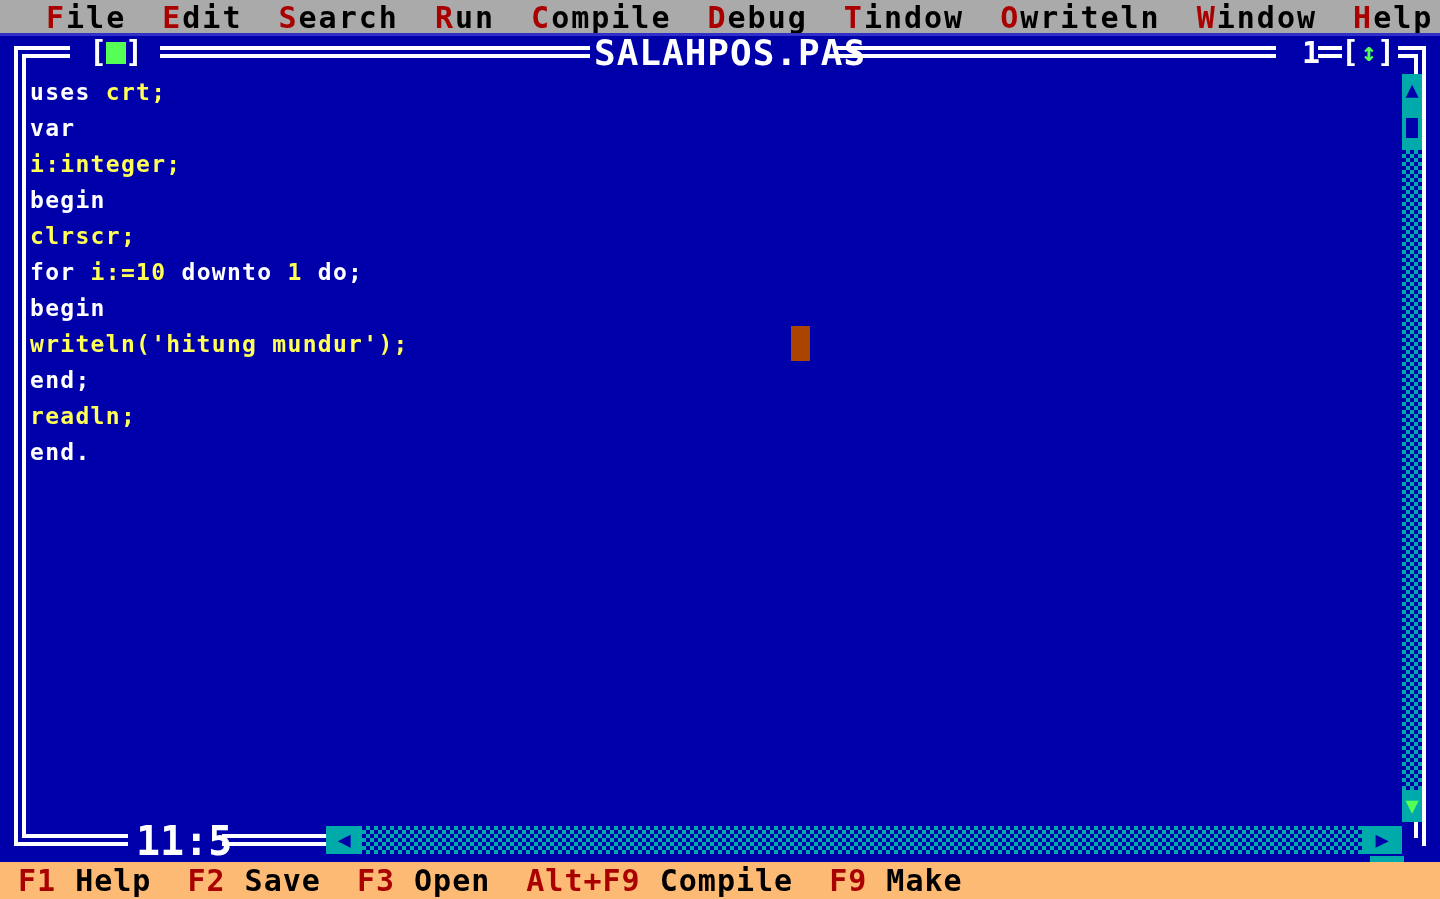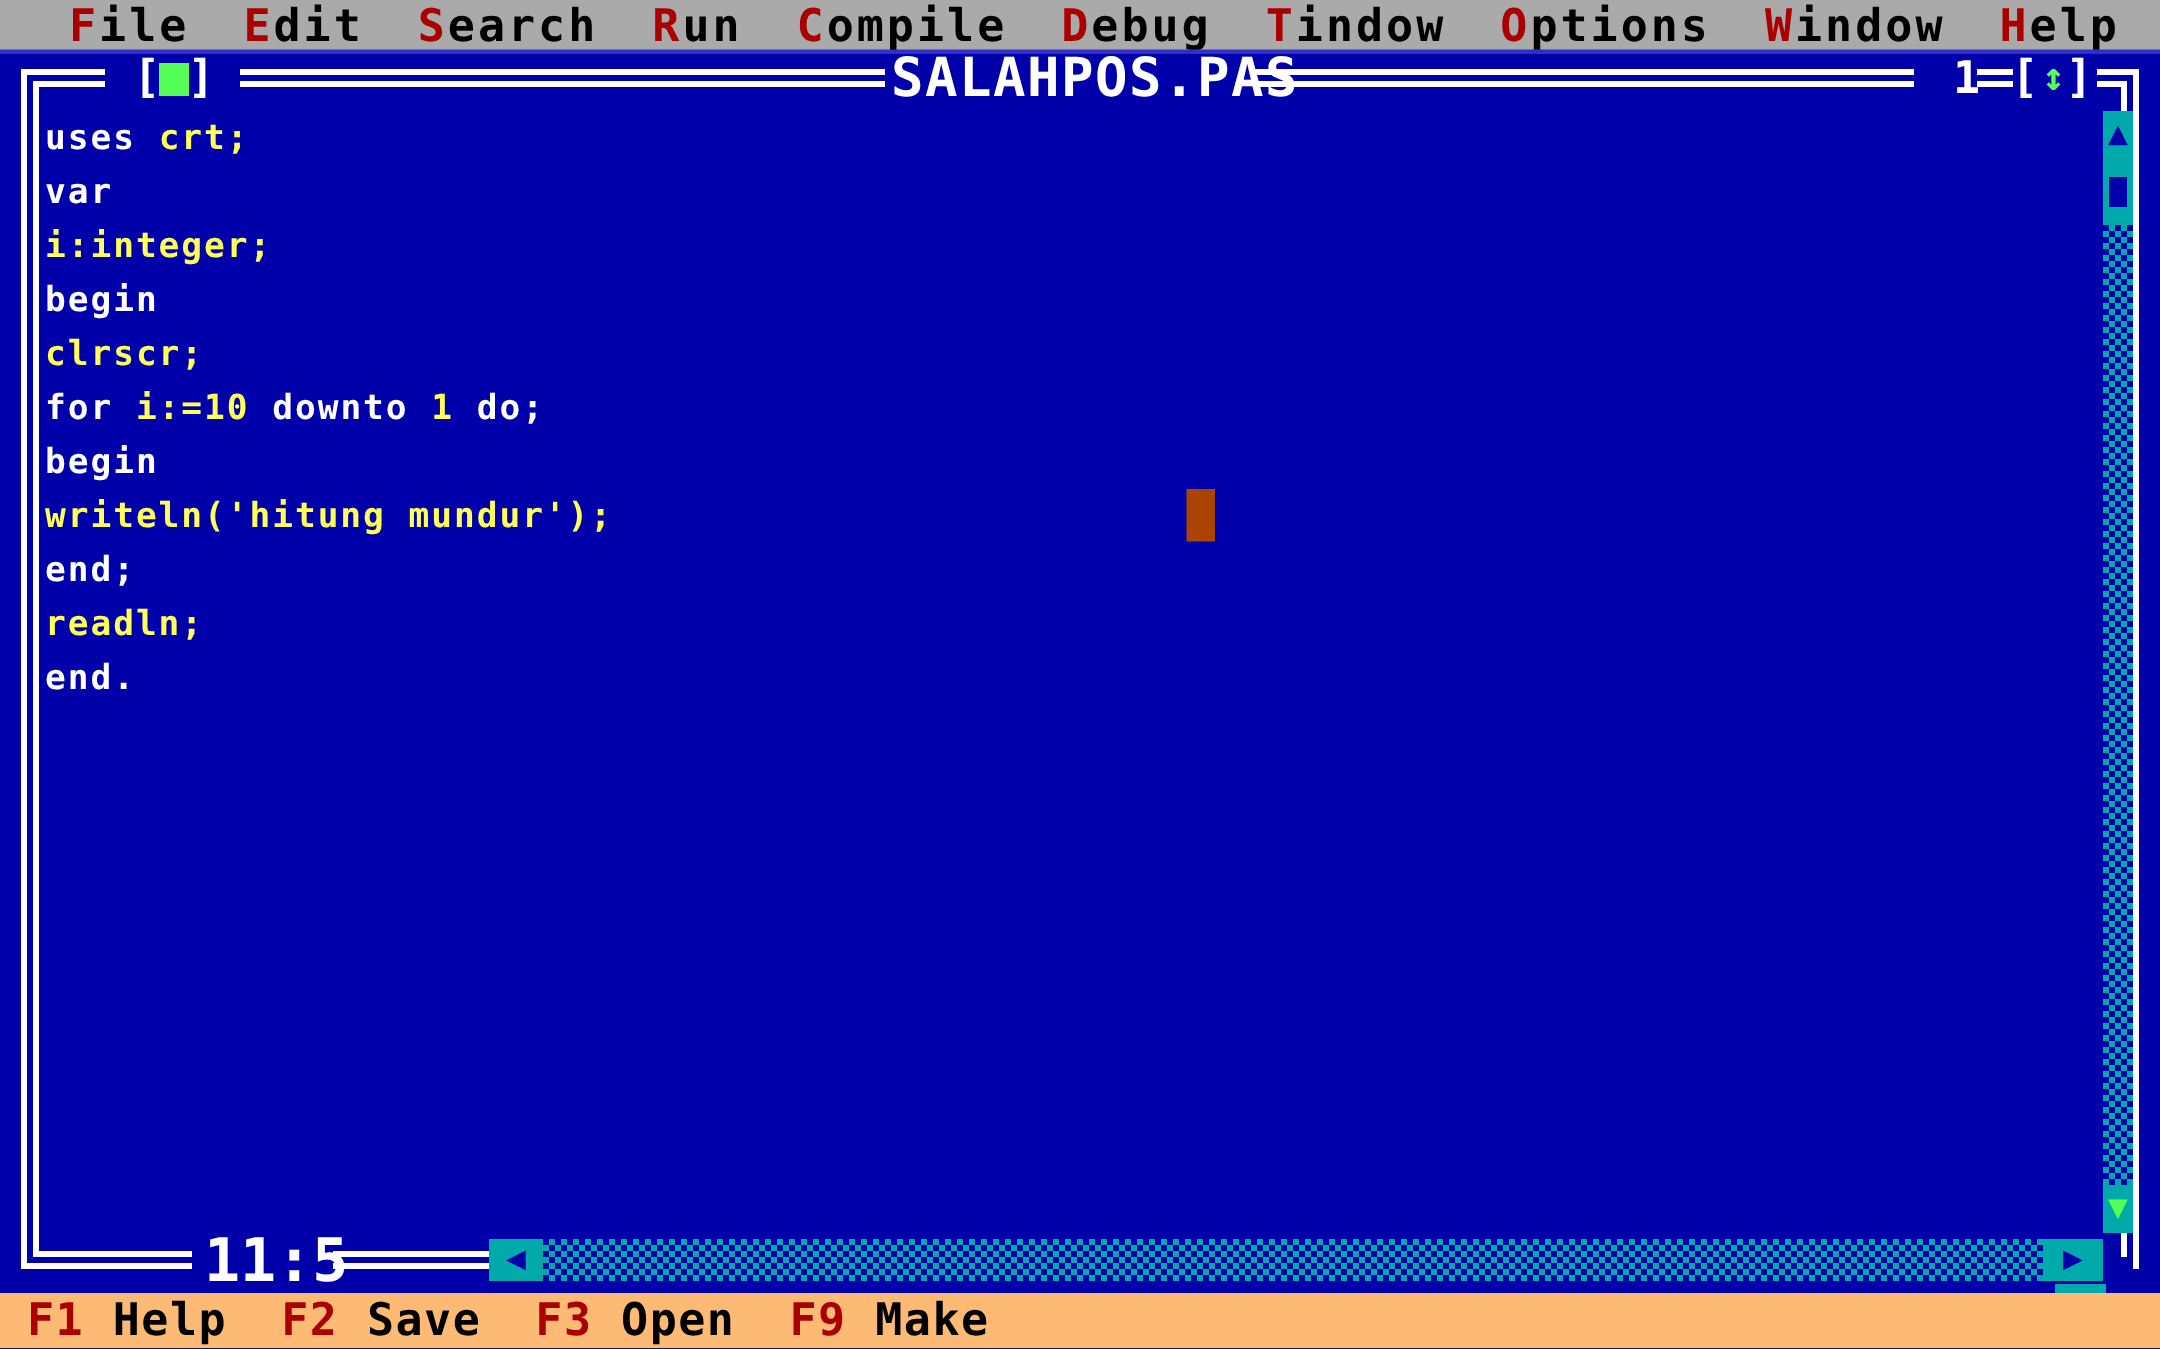--- a/index.html
+++ b/index.html
@@ -280,21 +280,21 @@
 <div id="screen">
 
   <div id="menubar">
       <div class="menu-item"><span class="hot">F</span><span>ile</span></div>
       <div class="menu-item"><span class="hot">E</span><span>dit</span></div>
       <div class="menu-item"><span class="hot">S</span><span>earch</span></div>
       <div class="menu-item"><span class="hot">R</span><span>un</span></div>
       <div class="menu-item"><span class="hot">C</span><span>ompile</span></div>
       <div class="menu-item"><span class="hot">D</span><span>ebug</span></div>
       <div class="menu-item"><span class="hot">T</span><span>indow</span></div>
-      <div class="menu-item"><span class="hot">O</span><span>ptions</span></div>
+      <div class="menu-item"><span class="hot">O</span><span>writeln</span></div>
       <div class="menu-item"><span class="hot">W</span><span>indow</span></div>
       <div class="menu-item"><span class="hot">H</span><span>elp</span></div>
     </div>
   <div id="menubar-underline"></div>
 
   <div id="window"></div>
 
   <div class="frame-line" id="corner-tl"></div>
   <div class="frame-line" id="corner-tl2"></div>
   <div class="frame-line" id="tb-left-seg"></div>
@@ -347,16 +347,17 @@
     <div id="h-track"></div>
     <div id="h-right">▶</div>
   </div>
   <div id="sb-cap-cyan"></div>
   <div id="sb-cap-blue"></div>
 
   <div id="statusbar">
       <div class="status-item"><span class="key">F1</span><span> Help</span></div>
       <div class="status-item"><span class="key">F2</span><span> Save</span></div>
       <div class="status-item"><span class="key">F3</span><span> Open</span></div>
+      <div class="status-item"><span class="key">Alt+F9</span><span> Compile</span></div>
       <div class="status-item"><span class="key">F9</span><span> Make</span></div>
     </div>
 
 </div>
 
 </body></html>

